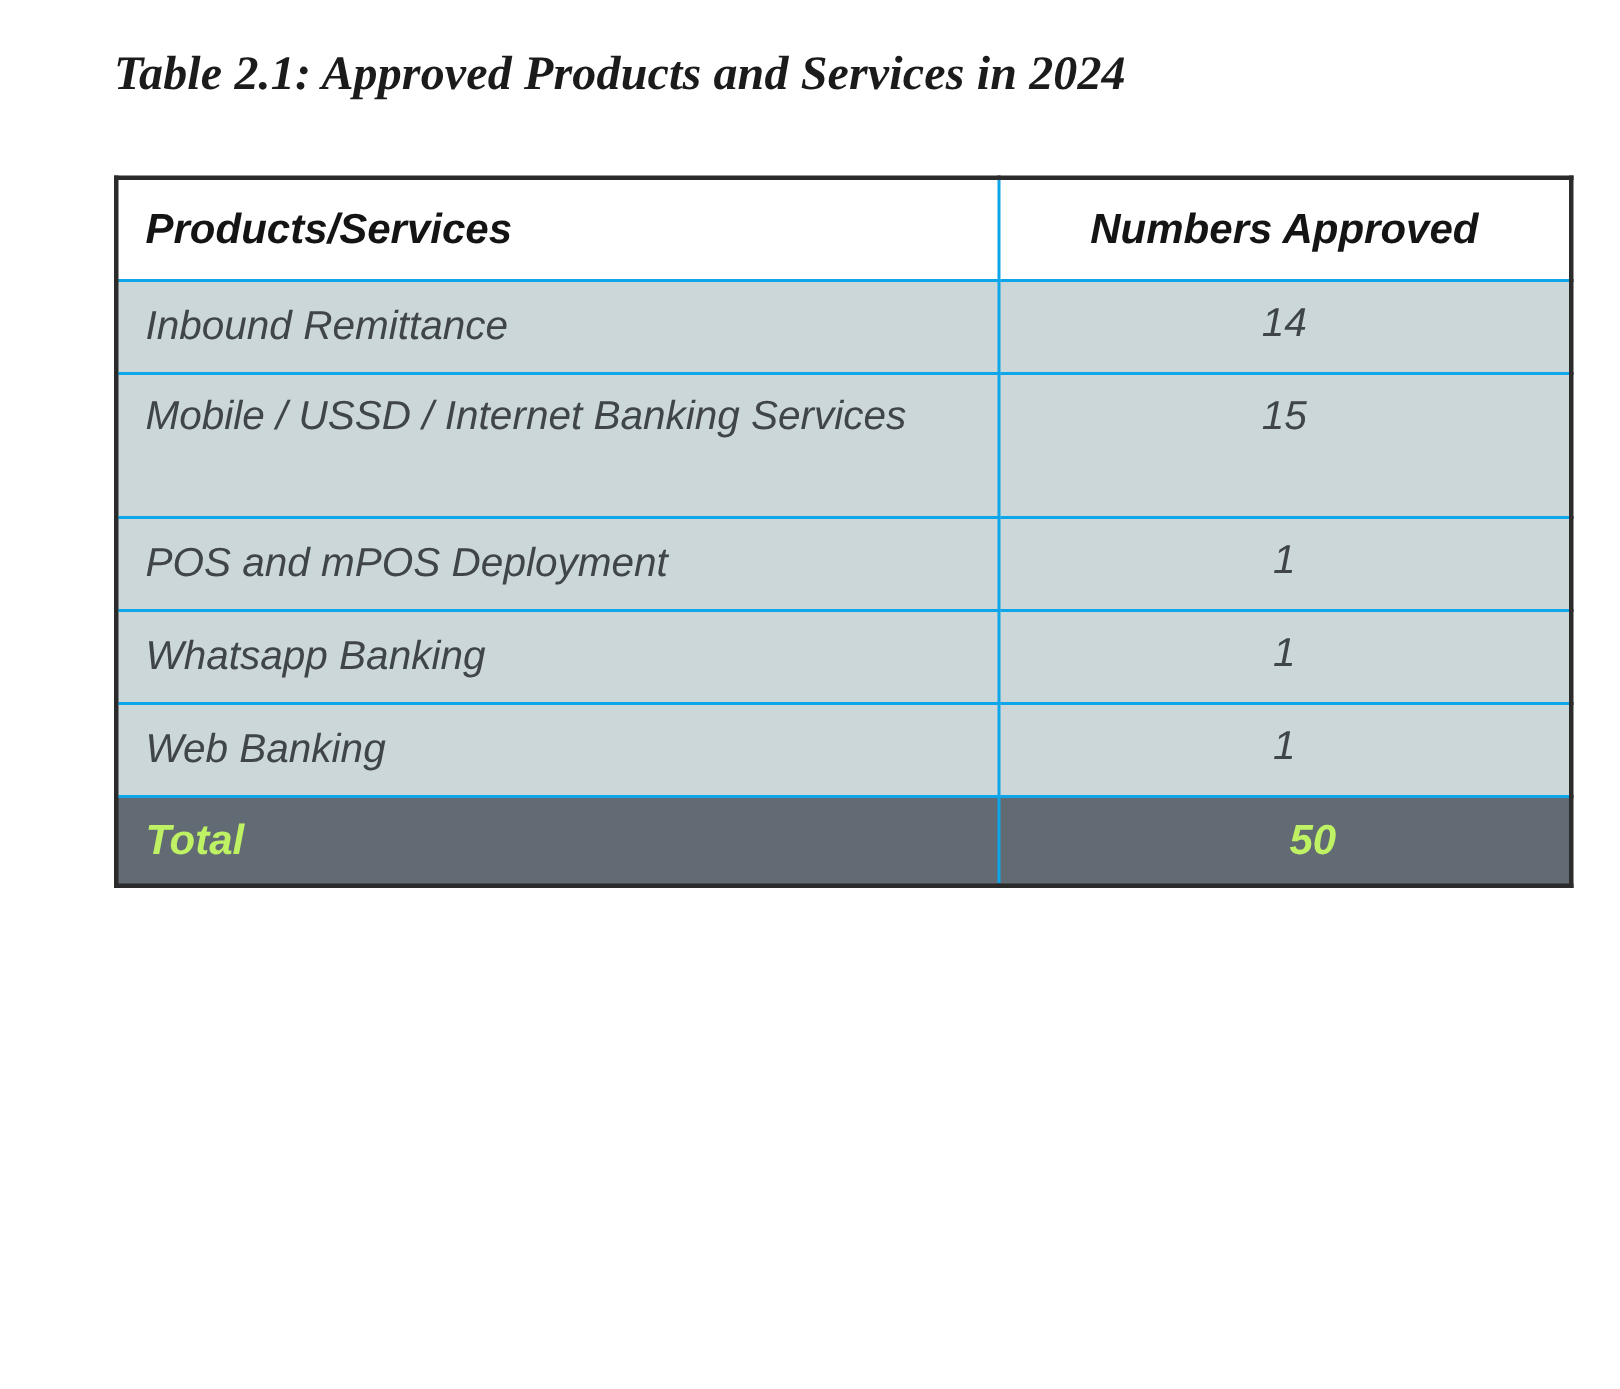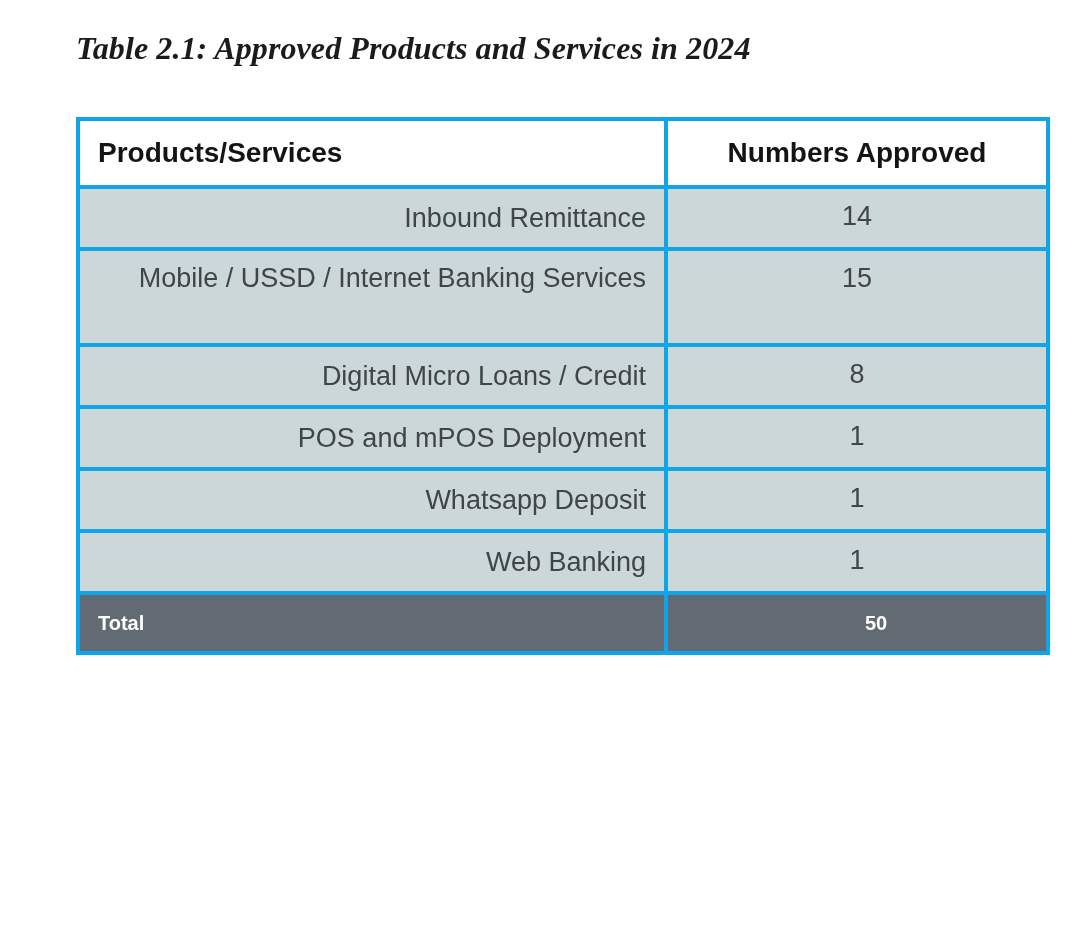--- a/index.html
+++ b/index.html
@@ -44,23 +44,24 @@
     border-collapse: collapse;
     width: 970px;
     table-layout: fixed;
     border: 3px solid #2b2b2b;
   }
   table.approved col.c1 { width: 588px; }
   table.approved col.c2 { width: 382px; }
 
   table.approved th,
   table.approved td {
-    border: 4px solid #0ea5e9;
+    border: 2px solid #0ea5e9;
     padding: 0;
     vertical-align: middle;
+    font-style: italic;
   }
   .head-cell {
     background: #ffffff;
     font-size: 28px;
     font-weight: bold;
     color: #141414;
     height: 68px;
     box-sizing: border-box;
   }
   .head-cell.left {
@@ -72,42 +73,42 @@
   }
   .body-cell {
     background: #ccd7da;
     font-size: 27px;
     color: #3f4548;
     height: 62px;
     box-sizing: border-box;
     font-weight: normal;
   }
   .body-cell.label {
-    text-align: right;
+    text-align: left;
     padding: 0 18px;
     line-height: 1.28;
   }
   .body-cell.value {
     text-align: center;
     vertical-align: top;
     padding-top: 12px;
   }
   tr.two-line .body-cell.label,
   tr.two-line .body-cell.value {
     height: 96px;
   }
   tr.two-line .body-cell.label {
     vertical-align: top;
     padding-top: 10px;
   }
   .total-cell {
     background: #626a73;
-    color: #ffffff;
+    color: #bef264;
     font-weight: bold;
-    font-size: 20px;
+    font-size: 28px;
     height: 60px;
     box-sizing: border-box;
   }
   .total-cell.label {
     text-align: left;
     padding-left: 18px;
   }
   .total-cell.value {
     text-align: center;
     padding-left: 38px;
@@ -135,29 +136,25 @@
       <tbody>
         <tr>
           <td class="body-cell label">Inbound Remittance</td>
           <td class="body-cell value">14</td>
         </tr>
         <tr class="two-line">
           <td class="body-cell label">Mobile / USSD / Internet Banking Services</td>
           <td class="body-cell value">15</td>
         </tr>
         <tr>
-          <td class="body-cell label">Digital Micro Loans / Credit</td>
-          <td class="body-cell value">8</td>
-        </tr>
-        <tr>
           <td class="body-cell label">POS and mPOS Deployment</td>
           <td class="body-cell value">1</td>
         </tr>
         <tr>
-          <td class="body-cell label">Whatsapp Deposit</td>
+          <td class="body-cell label">Whatsapp Banking</td>
           <td class="body-cell value">1</td>
         </tr>
         <tr>
           <td class="body-cell label">Web Banking</td>
           <td class="body-cell value">1</td>
         </tr>
         <tr>
           <td class="total-cell label">Total</td>
           <td class="total-cell value">50</td>
         </tr>

